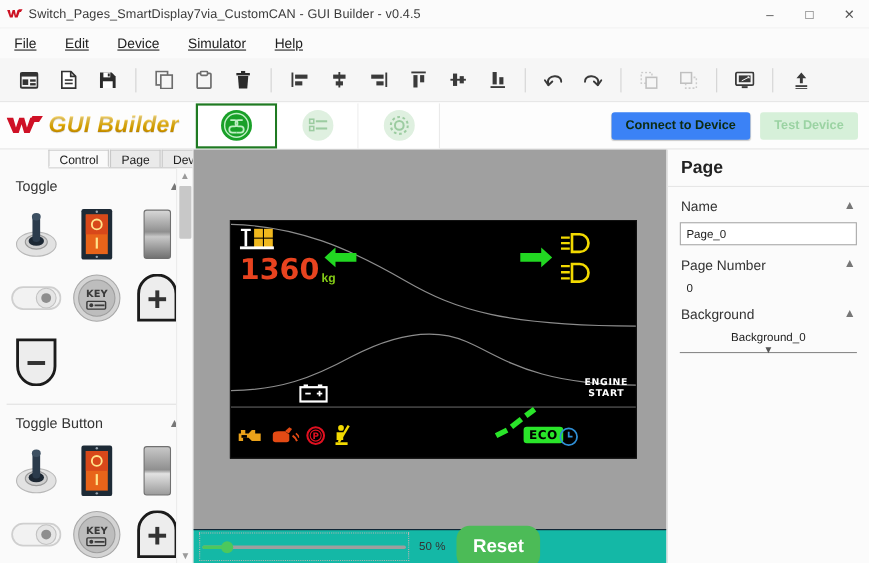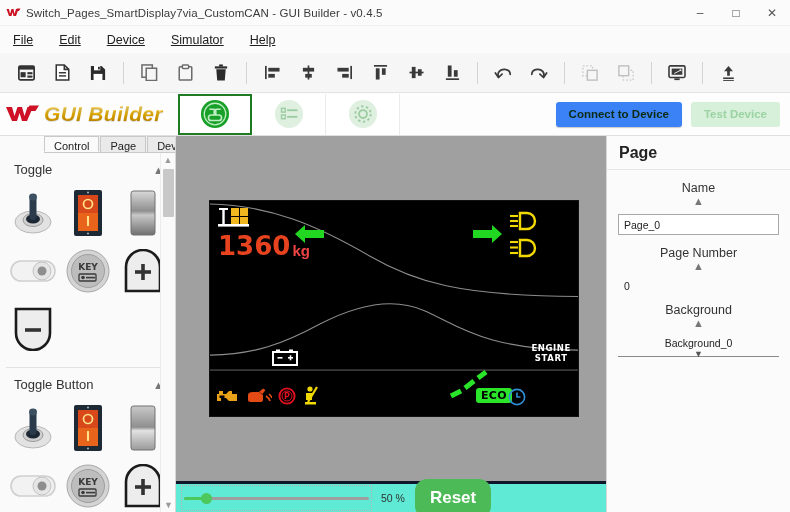--- a/index.html
+++ b/index.html
@@ -119,21 +119,21 @@
   }
   .display {
     position:absolute; left:33px; top:64px; width:370px; height:217px;
     background:#000; border:1px solid #121212;
   }
   .disp-curve { position:absolute; inset:0; }
 
   
   .load-block { position:absolute; left:8px; top:6px; }
   .load-val { font-size:26px; font-weight:bold; color:#e8431f; line-height:1; font-family:"DejaVu Sans", sans-serif; }
-  .load-unit { font-size:15px; font-weight:bold; color:#ef4444; margin-left:2px; }
+  .load-unit { font-size:11px; font-weight:bold; color:#84cc16; margin-left:2px; }
   .arrow-l { position:absolute; left:84px; top:22px; }
   .arrow-r { position:absolute; left:262px; top:22px; }
   .beams { position:absolute; left:298px; top:10px; }
   .battery { position:absolute; left:62px; top:148px; }
   .engstart {
     position:absolute; right:7px; top:142px; text-align:center;
     color:#fff; font-size:8.5px; font-weight:bold; line-height:10px; letter-spacing:.6px;
     font-family:"DejaVu Sans", sans-serif;
   }
   .eco-wrap { position:absolute; left:238px; top:168px; }
@@ -141,44 +141,44 @@
     position:absolute; left:28px; top:19px; background:#2ae52a; color:#000;
     font-size:11px; font-weight:bold; padding:1px 5px; border-radius:3px;
     font-family:"DejaVu Sans", sans-serif; letter-spacing:.3px;
   }
   .clock { position:absolute; left:298px; top:187px; }
   .tellrow { position:absolute; left:6px; top:185px; display:flex; align-items:center; gap:6px; }
 
   
   .zoombar {
     position:absolute; left:176px; top:481px; width:430px; height:31px;
-    background:#5eead4; display:flex; align-items:center; padding:0 8px;
-    border-top:3px solid #0f172a;
+    background:#14b8a6; display:flex; align-items:center; padding:0 8px;
+    border-top:1px solid #0f172a;
   }
   .slider { position:relative; width:185px; height:16px; display:flex; align-items:center; }
   .slider .track { position:absolute; left:0; right:0; height:3px; background:#9e9e9e; border-radius:2px; }
   .slider .fill { position:absolute; left:0; width:12%; height:3px; background:#4cc85c; border-radius:2px; }
   .slider .thumb { position:absolute; left:9%; width:11px; height:11px; border-radius:50%; background:#4cc85c; }
   .slider .dots { position:absolute; left:-3px; right:-3px; top:-5px; bottom:-5px; border:1px dotted #b4b4b4; }
   .zoompct { font-size:10.5px; color:#333; margin-left:12px; }
   .resetbtn {
     margin-left:10px; height:39px; padding:0 15px; border:none; border-radius:12px;
     background:#4cbb57; color:#fff; font-size:17px; font-weight:bold;
     font-family:"Liberation Sans", sans-serif;
   }
 
   
   .rightpanel {
     position:absolute; left:606px; top:136px; width:184px; height:376px;
     background:#fbfbfb; border-left:1px solid #d8d8d8;
   }
   .rp-title { padding:8px 12px 7px 12px; font-size:16px; font-weight:bold; color:#222; border-bottom:1px solid #e6e6e6; }
   .rp-row {
-    display:flex; align-items:center; justify-content:space-between;
-    padding:11px 12px 4px 12px; font-size:12.5px; color:#333;flex-direction:column;
+    display:flex; justify-content:space-between;
+    padding:11px 12px 4px 12px; font-size:12.5px; color:#333;
   }
   .rp-row .chev { color:#777; font-size:11px; }
   .rp-input {
     margin:3px 11px 0 11px; height:21px; border:1px solid #a8a8a8; background:#fff;
     display:flex; align-items:center; padding:0 5px; font-size:10.5px; color:#222;
   }
   .rp-value { padding:4px 11px 0 17px; font-size:10.5px; color:#222; }
   .rp-select {
     margin:4px 11px 0 11px; height:20px; border-bottom:1px solid #8a8a8a;
     display:flex; align-items:center; justify-content:flex-start;

